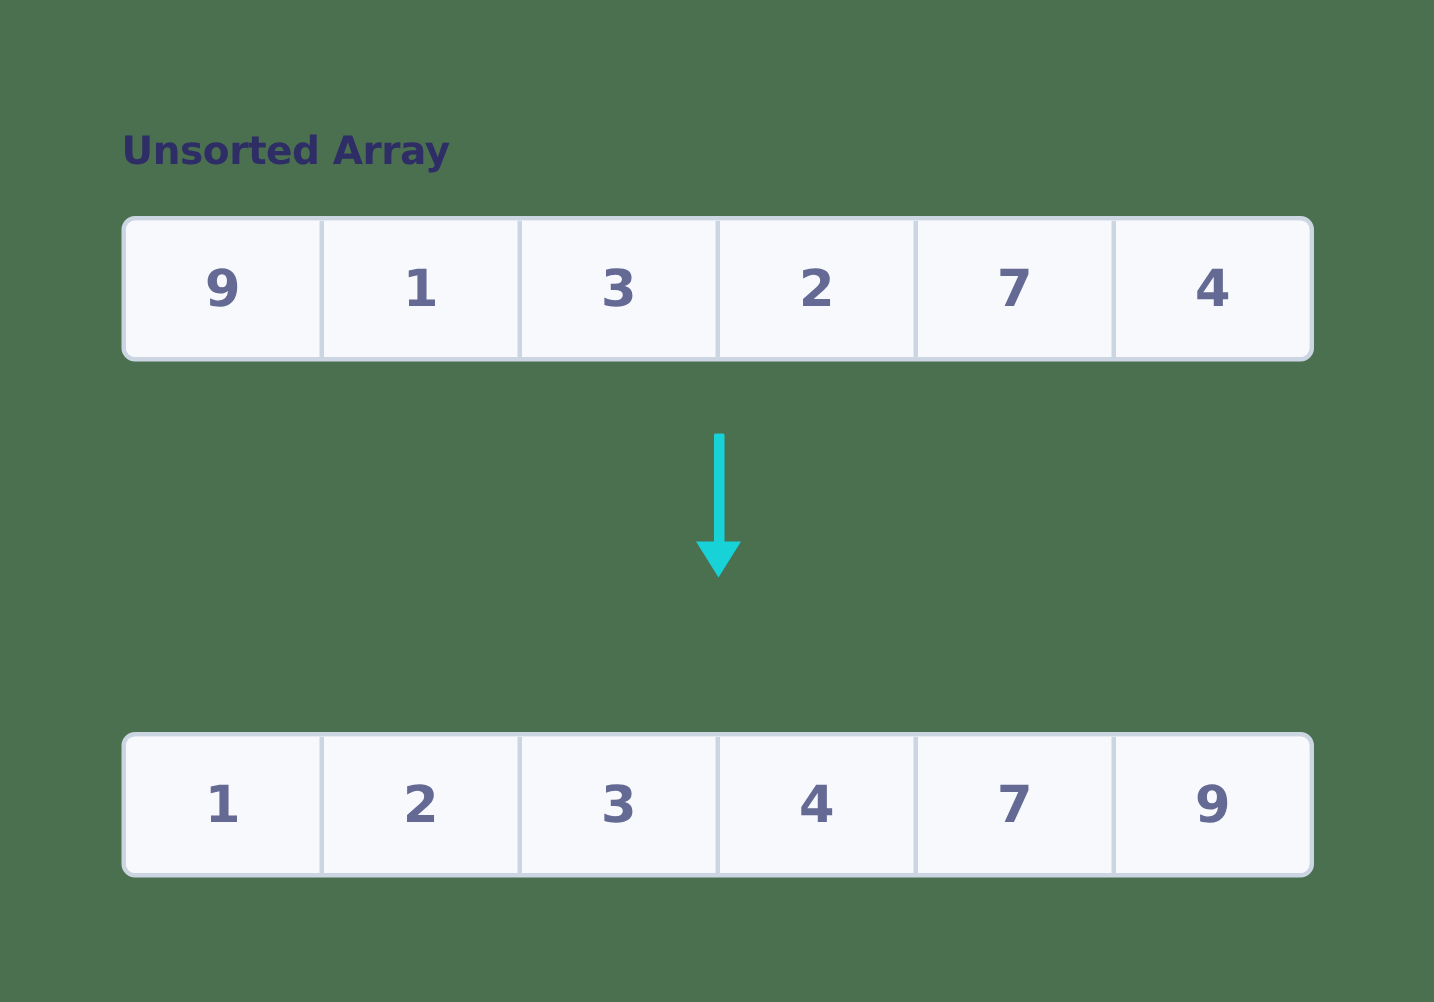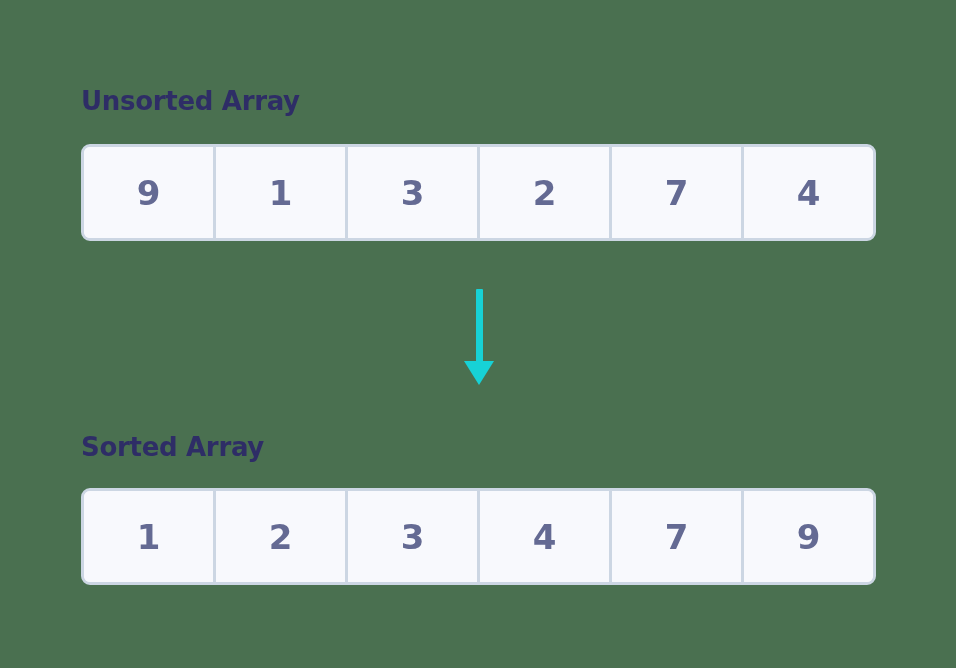--- a/index.html
+++ b/index.html
@@ -128,21 +128,20 @@
     <div class="array-cell" style="background: rgb(248, 249, 253); border-right-color: rgb(204, 214, 227); color: rgb(100, 106, 147);">7</div>
     <div class="array-cell" style="background: rgb(248, 249, 253); border-right-color: rgb(204, 214, 227); color: rgb(100, 106, 147);">4</div>
   </div>
 
   <div id="arrow-group">
     <div id="arrow-shaft" style="background: rgb(23, 210, 214);"></div>
     <div id="arrow-head" style="border-top-color: rgb(23, 210, 214);"></div>
   </div>
 
 
-  <div id="label-sorted" class="section-label" style="color: rgb(46, 45, 102);">Sorted Array</div>
 
   <div id="array-sorted" class="array-row" style="background: rgb(248, 249, 253); border-color: rgb(204, 214, 227);">
     <div class="array-cell" style="background: rgb(248, 249, 253); border-right-color: rgb(204, 214, 227); color: rgb(100, 106, 147);">1</div>
     <div class="array-cell" style="background: rgb(248, 249, 253); border-right-color: rgb(204, 214, 227); color: rgb(100, 106, 147);">2</div>
     <div class="array-cell" style="background: rgb(248, 249, 253); border-right-color: rgb(204, 214, 227); color: rgb(100, 106, 147);">3</div>
     <div class="array-cell" style="background: rgb(248, 249, 253); border-right-color: rgb(204, 214, 227); color: rgb(100, 106, 147);">4</div>
     <div class="array-cell" style="background: rgb(248, 249, 253); border-right-color: rgb(204, 214, 227); color: rgb(100, 106, 147);">7</div>
     <div class="array-cell" style="background: rgb(248, 249, 253); border-right-color: rgb(204, 214, 227); color: rgb(100, 106, 147);">9</div>
   </div>
 

